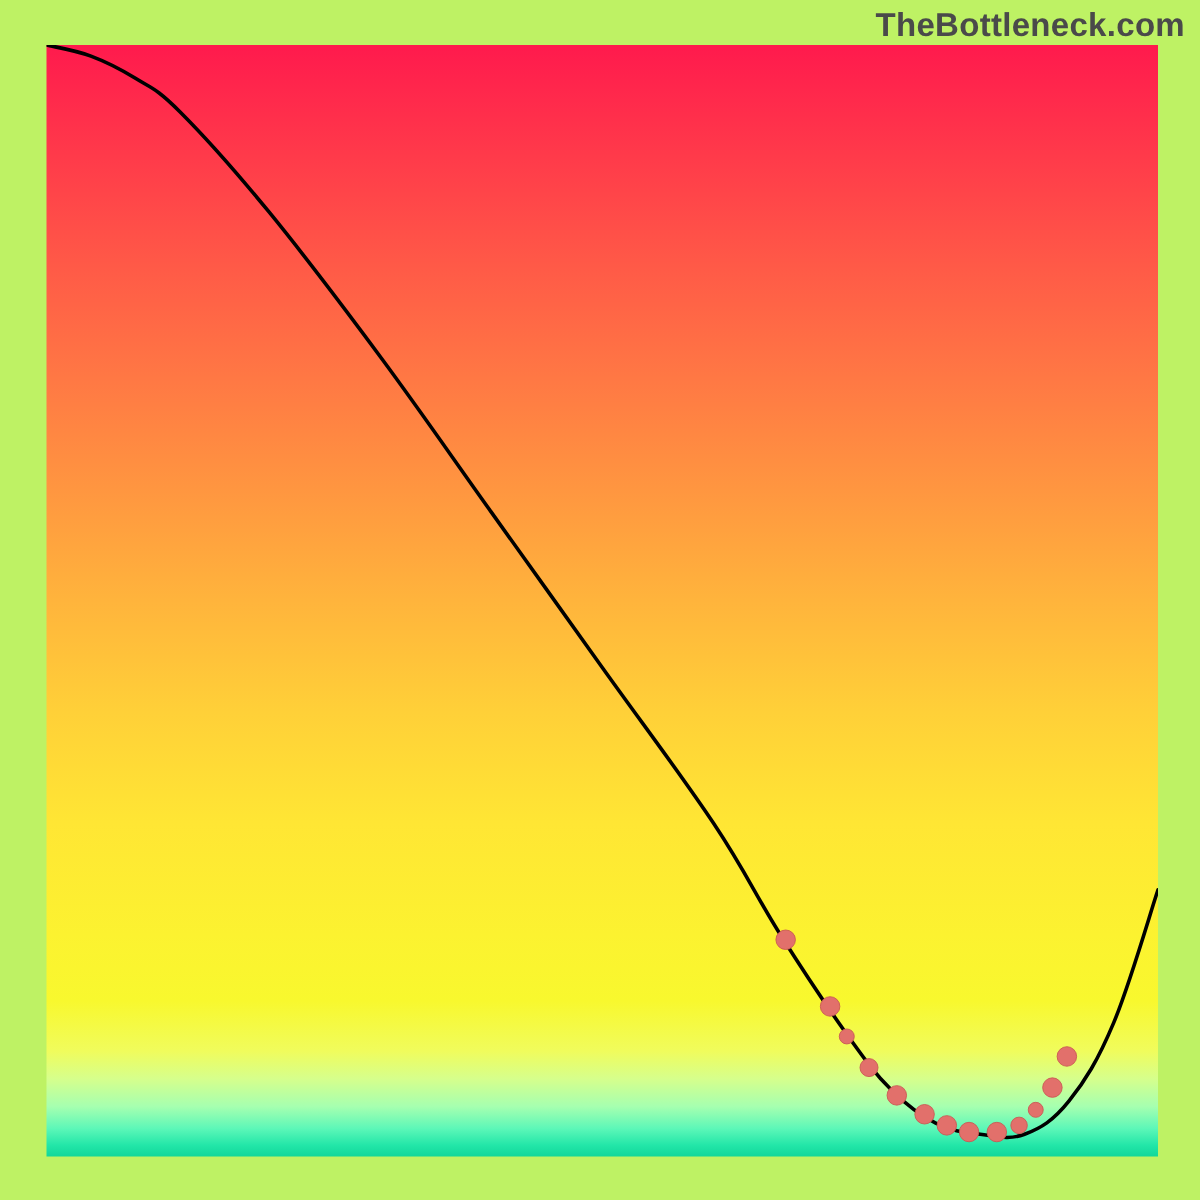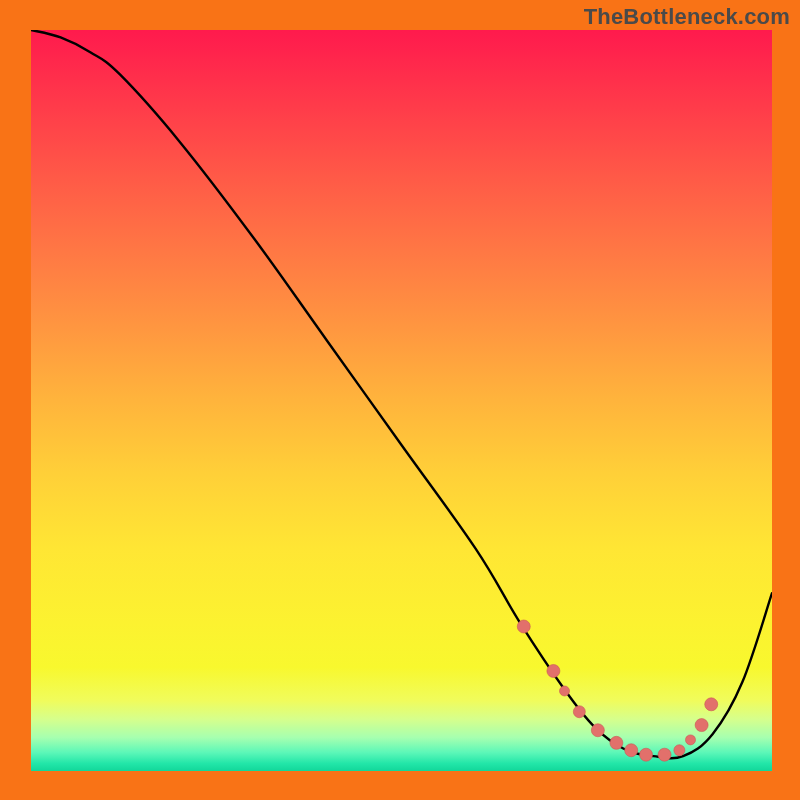--- a/index.html
+++ b/index.html
@@ -8,21 +8,21 @@
     width: 800px;
     height: 800px;
     background: #000;
     overflow: hidden;
     font-family: Arial, Helvetica, sans-serif;
   }
   .frame {
     position: relative;
     width: 800px;
     height: 800px;
-    background: #f97316;
+    background: #bef264;
   }
   .watermark {
     position: absolute;
     top: 4px;
     right: 10px;
     color: #4a4a4a;
     font-size: 22px;
     font-weight: 600;
     letter-spacing: 0.2px;
     z-index: 50;

